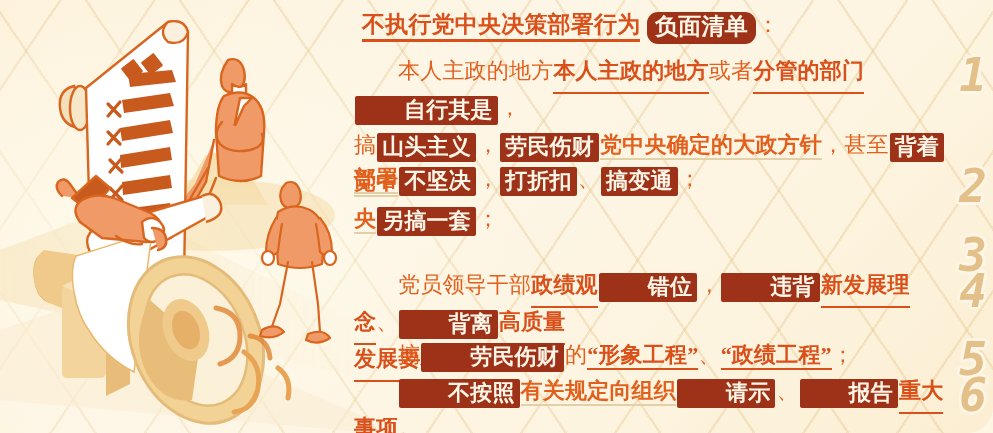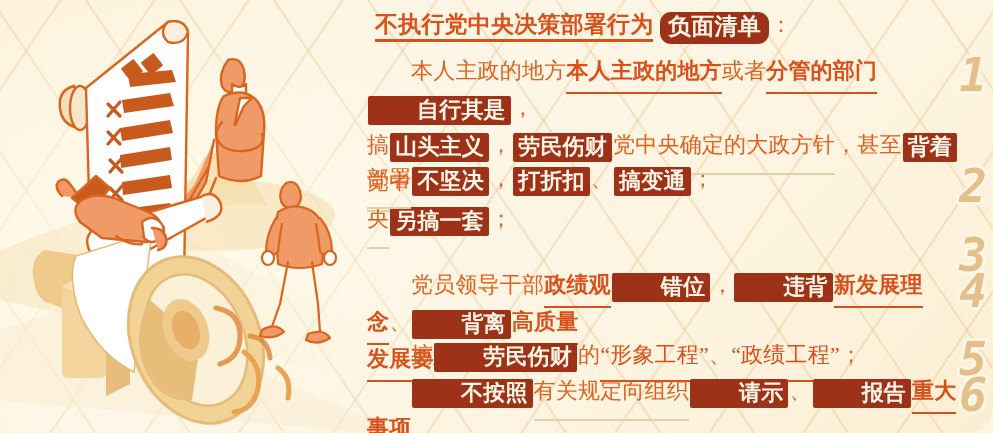--- a/index.html
+++ b/index.html
@@ -47,21 +47,21 @@
       -2px  2px 0 #fdf6e6, 2px  2px 0 #fdf6e6,
        0px  3px 0 #fdf6e6, 0px -3px 0 #fdf6e6,
        3px  0px 0 #fdf6e6,-3px  0px 0 #fdf6e6;
     user-select:none;
   }
   .n1{top:52px;}  .n2{top:163px;} .n3{top:232px;}
   .n4{top:268px;} .n5{top:336px;} .n6{top:372px;}
 
   
   #text{
-    position:absolute;left:367px;top:0;width:600px;height:373px;
+    position:absolute;left:354px;top:0;width:600px;height:373px;
     font-size:22px;line-height:37px;color:#e2601e;
     letter-spacing:.2px;
   }
   .ttl{
     position:absolute;left:8px;top:6px;white-space:nowrap;
   }
   .ttl .t{
     font-weight:700;color:#d9501a;font-size:23px;
     border-bottom:3px solid #d9501a;padding-bottom:2px;
   }
@@ -73,31 +73,31 @@
   
   .pl{ 
     color:#e2601e;
   }
   .u{ 
     font-weight:700;color:#d9501a;
     border-bottom:2px solid #d9501a;
     padding-bottom:9px;
   }
   .un{ 
-    color:#e2601e;border-bottom:2px solid #e2d0a8;padding-bottom:16px;
+    color:#e2601e;border-bottom:2px solid #e2d0a8;padding-bottom:1px;font-weight:bold;
   }
   .chip{ 
     display:inline-block;background:#9e3218;color:#fdf6e6;
     border-radius:2px;padding:1px 5px 3px 5px;margin:0 1px;
     font-weight:700;line-height:1.15;vertical-align:-2px;
   }
   .chip-lg{
     font-size:23px;border-radius:11px;padding:2px 8px 4px 8px;
   }
-  .qu{font-weight:400;color:#d9501a;border-bottom:2px solid #d9501a;padding-bottom:13px;}
+  .qu{font-weight:700;color:#d9501a;border-bottom:2px solid #d9501a;padding-bottom:1px;}
 </style>
 </head>
 <body>
 
 <div id="card">
 
   <div id="lattice"></div>
   <div id="glow"></div>
 
   <div id="art">

